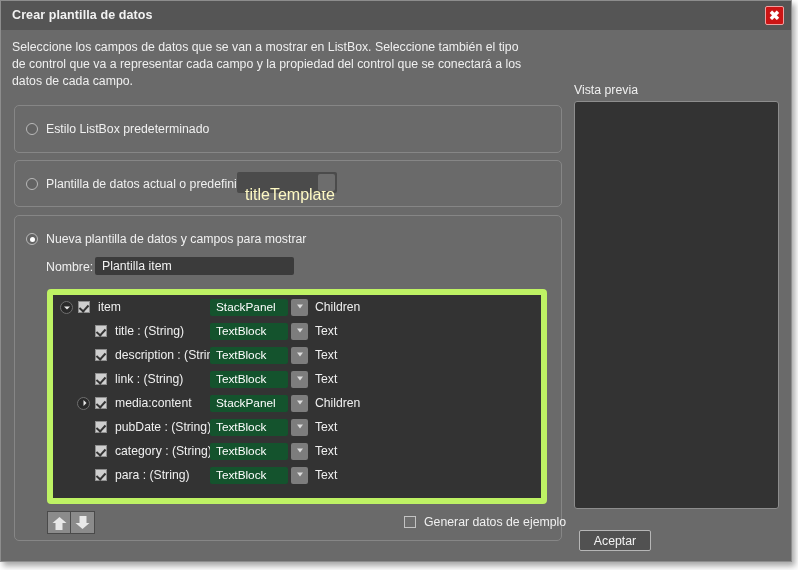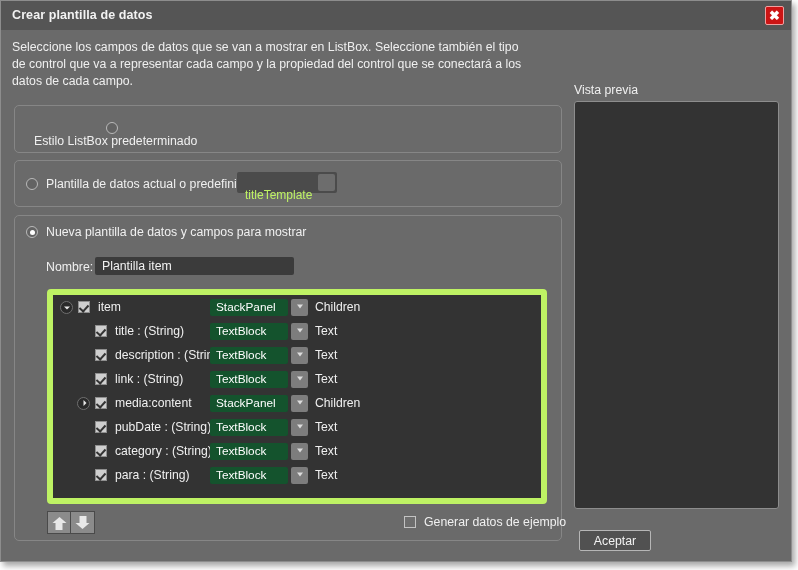--- a/index.html
+++ b/index.html
@@ -121,22 +121,22 @@
     width: 100px;
     height: 21px;
     background: #4b4b4b;
     border-radius: 2px;
     box-sizing: border-box;
     display: flex;
     align-items: center;
     cursor: default;
   }
   .combo-disabled .val {
-    font-size: 12px;
-    color: #bef264;
+    font-size: 16px;
+    color: #fef9c3;
     margin-left: 8px;
     margin-top: 24px;
   }
   .combo-disabled .arrowbox {
     position: absolute;
     right: 2px; top: 2px;
     width: 17px; height: 17px;
     background: #6d6d6d;
     border-radius: 2px;
   }
@@ -408,39 +408,39 @@
 <div class="window">
 
   <div class="titlebar">
     <div class="titlebar-text">Crear plantilla de datos</div>
     <div class="close-button">✖</div>
   </div>
 
   <div class="intro">Seleccione los campos de datos que se van a mostrar en ListBox. Seleccione también el tipo de control que va a representar cada campo y la propiedad del control que se conectará a los datos de cada campo.</div>
 
   <div class="group" id="group-default">
-    <div class="radio-row" style="left:11px; top:16px;flex-direction:column;">
+    <div class="radio-row" style="left:11px; top:16px;">
       <span class="radio"></span>
       <span class="radio-label">Estilo ListBox predeterminado</span>
     </div>
   </div>
 
   <div class="group" id="group-existing">
     <div class="radio-row" style="left:11px; top:16px;">
       <span class="radio"></span>
       <span class="radio-label">Plantilla de datos actual o predefinida:</span>
     </div>
   </div>
   <div class="combo-disabled">
     <span class="val">titleTemplate</span>
     <span class="arrowbox"></span>
   </div>
 
   <div class="group" id="group-new">
-    <div class="radio-row" style="left:11px; top:9px;">
+    <div class="radio-row" style="left:11px; top:16px;">
       <span class="radio checked"></span>
       <span class="radio-label">Nueva plantilla de datos y campos para mostrar</span>
     </div>
   </div>
 
   <div class="name-label">Nombre:</div>
   <input class="name-input" type="text" value="Plantilla item" style="">
 
   <div class="tree-panel">
     <div id="tree-rows">

